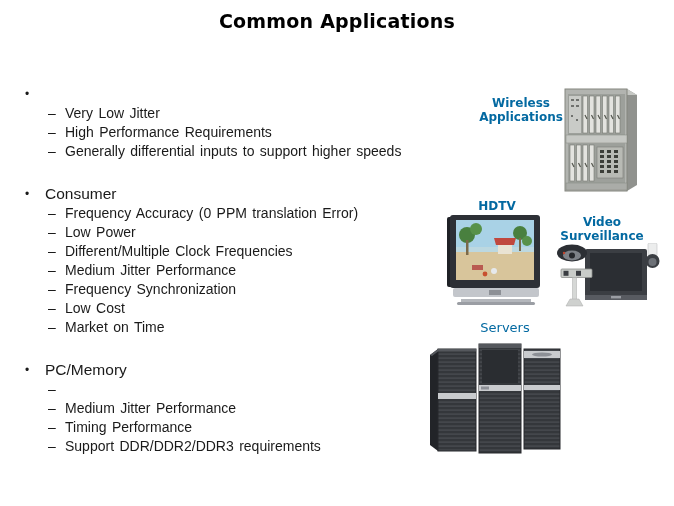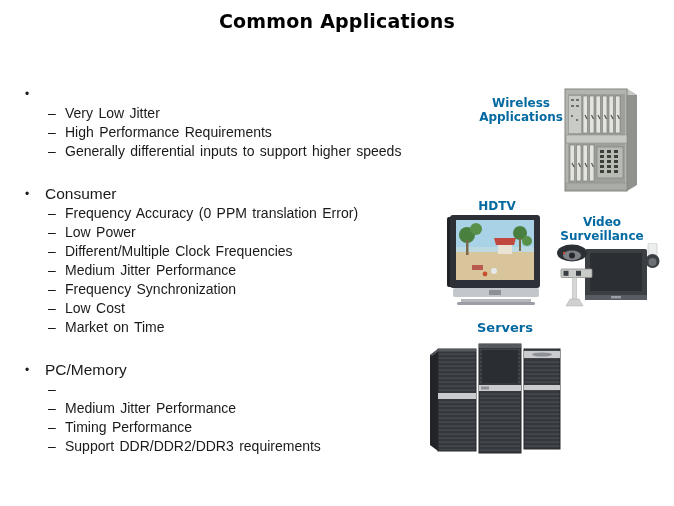--- a/index.html
+++ b/index.html
@@ -18,21 +18,21 @@
   .bullet-glyph { flex:0 0 20px; width:20px; font-size:12px; line-height:20px; }
   .sub-row { display:flex; align-items:flex-start; margin-left:23px; font-size:14px; line-height:19px; word-spacing:1.5px; }
   .dash-glyph { flex:0 0 17px; width:17px; }
   .figlabel {
     position:absolute; text-align:center; color:#0369a1;
     font-family:"DejaVu Sans", sans-serif; font-size:12px; font-weight:bold; line-height:14px;
   }
   #label-basestation { left:468px; top:96px;  width:106px; }
   #label-hdtv        { left:467px; top:199px; width:60px;text-align:center;  }
   #label-surv        { left:557px; top:204px; width:90px;margin-top:11px;  }
-  #label-servers     { left:470px; top:321px; width:70px; font-weight:bold; font-size:13px; }
+  #label-servers     { left:470px; top:321px; width:70px; font-weight:normal; font-size:13px; }
   .fig { position:absolute; }
   #fig-basestation { left:561px; top:85px;  width:80px;  height:108px; }
   #fig-hdtv        { left:447px; top:214px; width:96px;  height:92px;  }
   #fig-surv        { left:555px; top:243px; width:106px; height:66px;  }
   #fig-servers     { left:428px; top:339px; width:134px; height:122px; }
   .fig svg { width:100%; height:100%; display:block; }
 </style>
 </head>
 <body>
 

